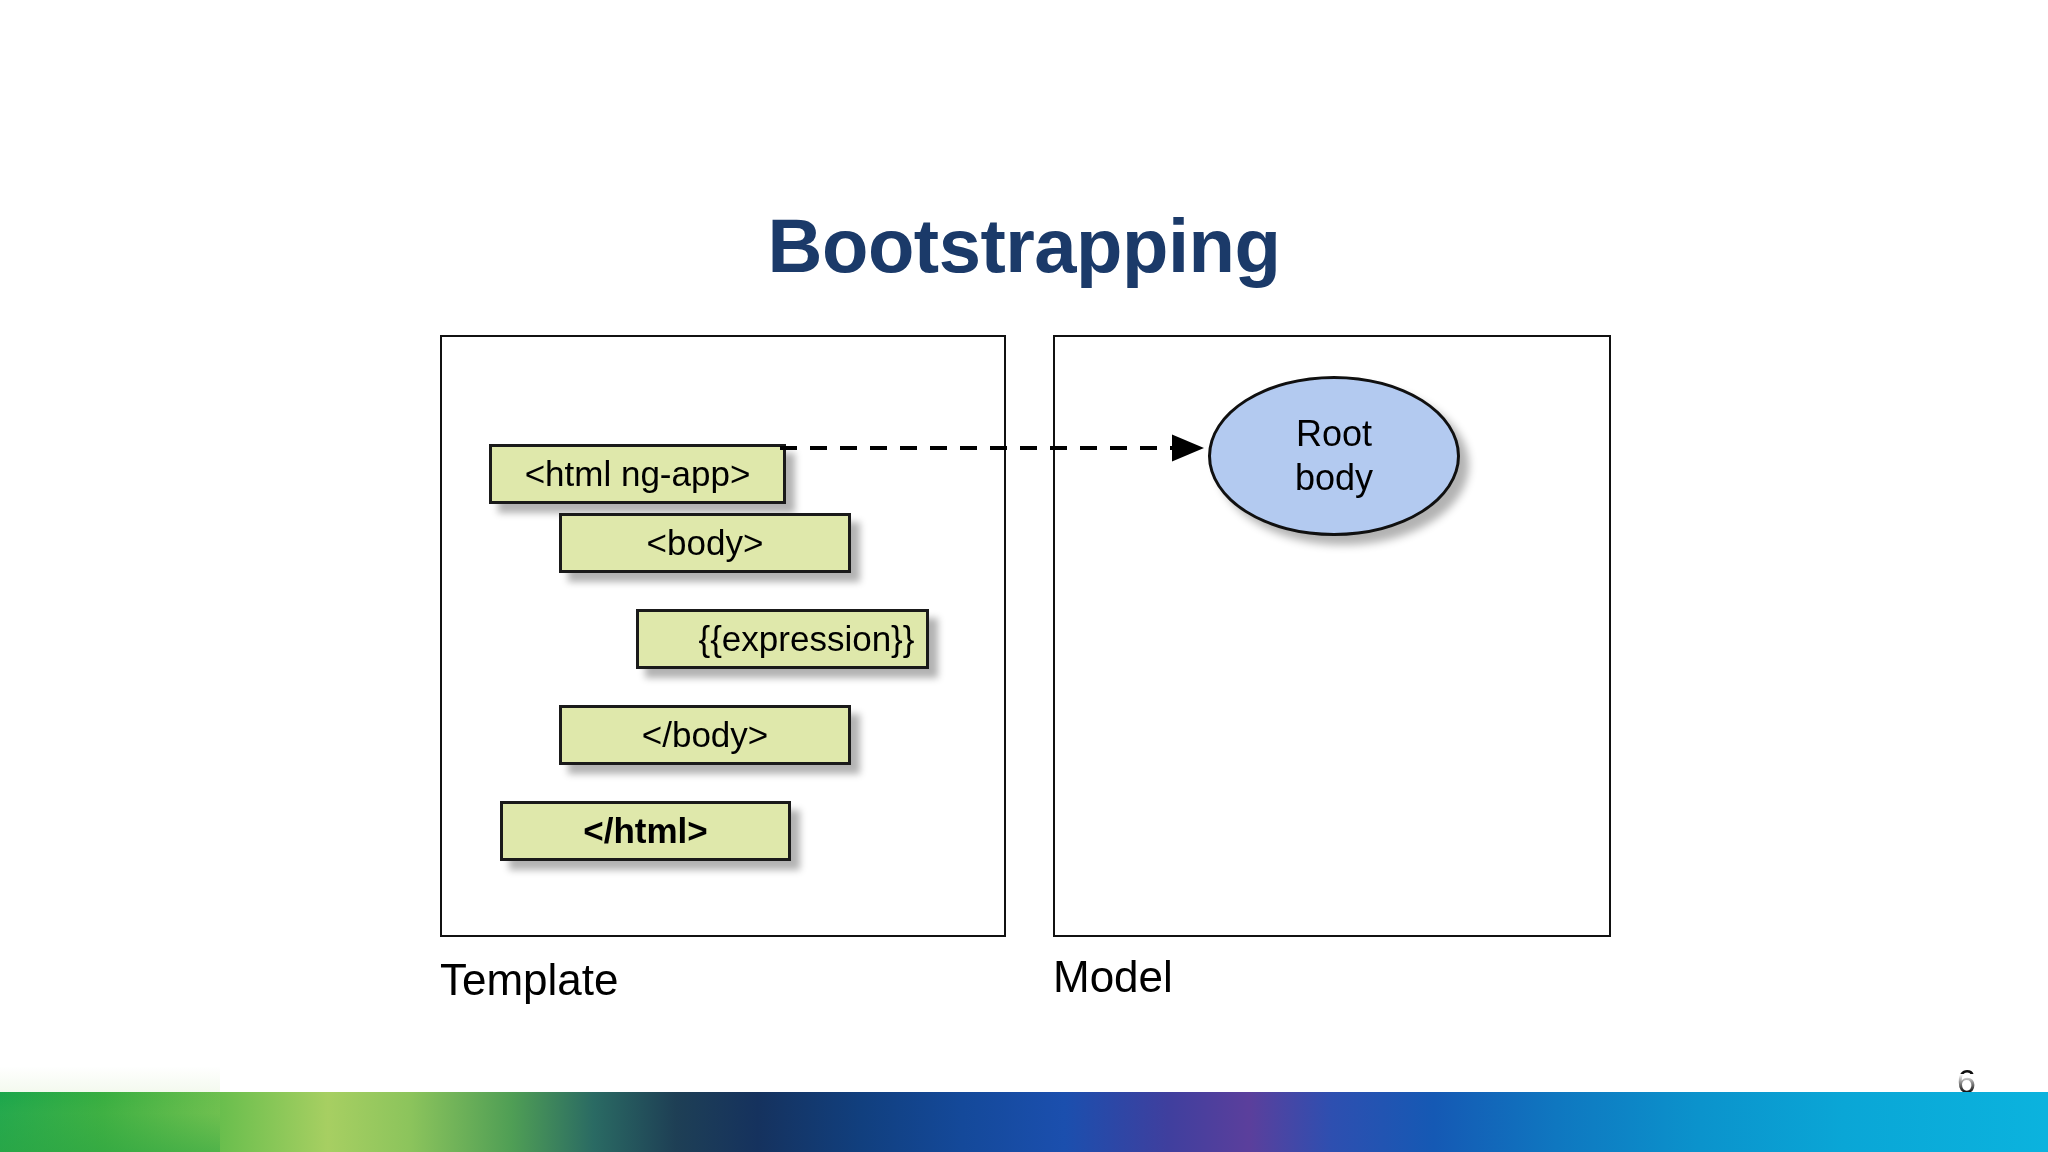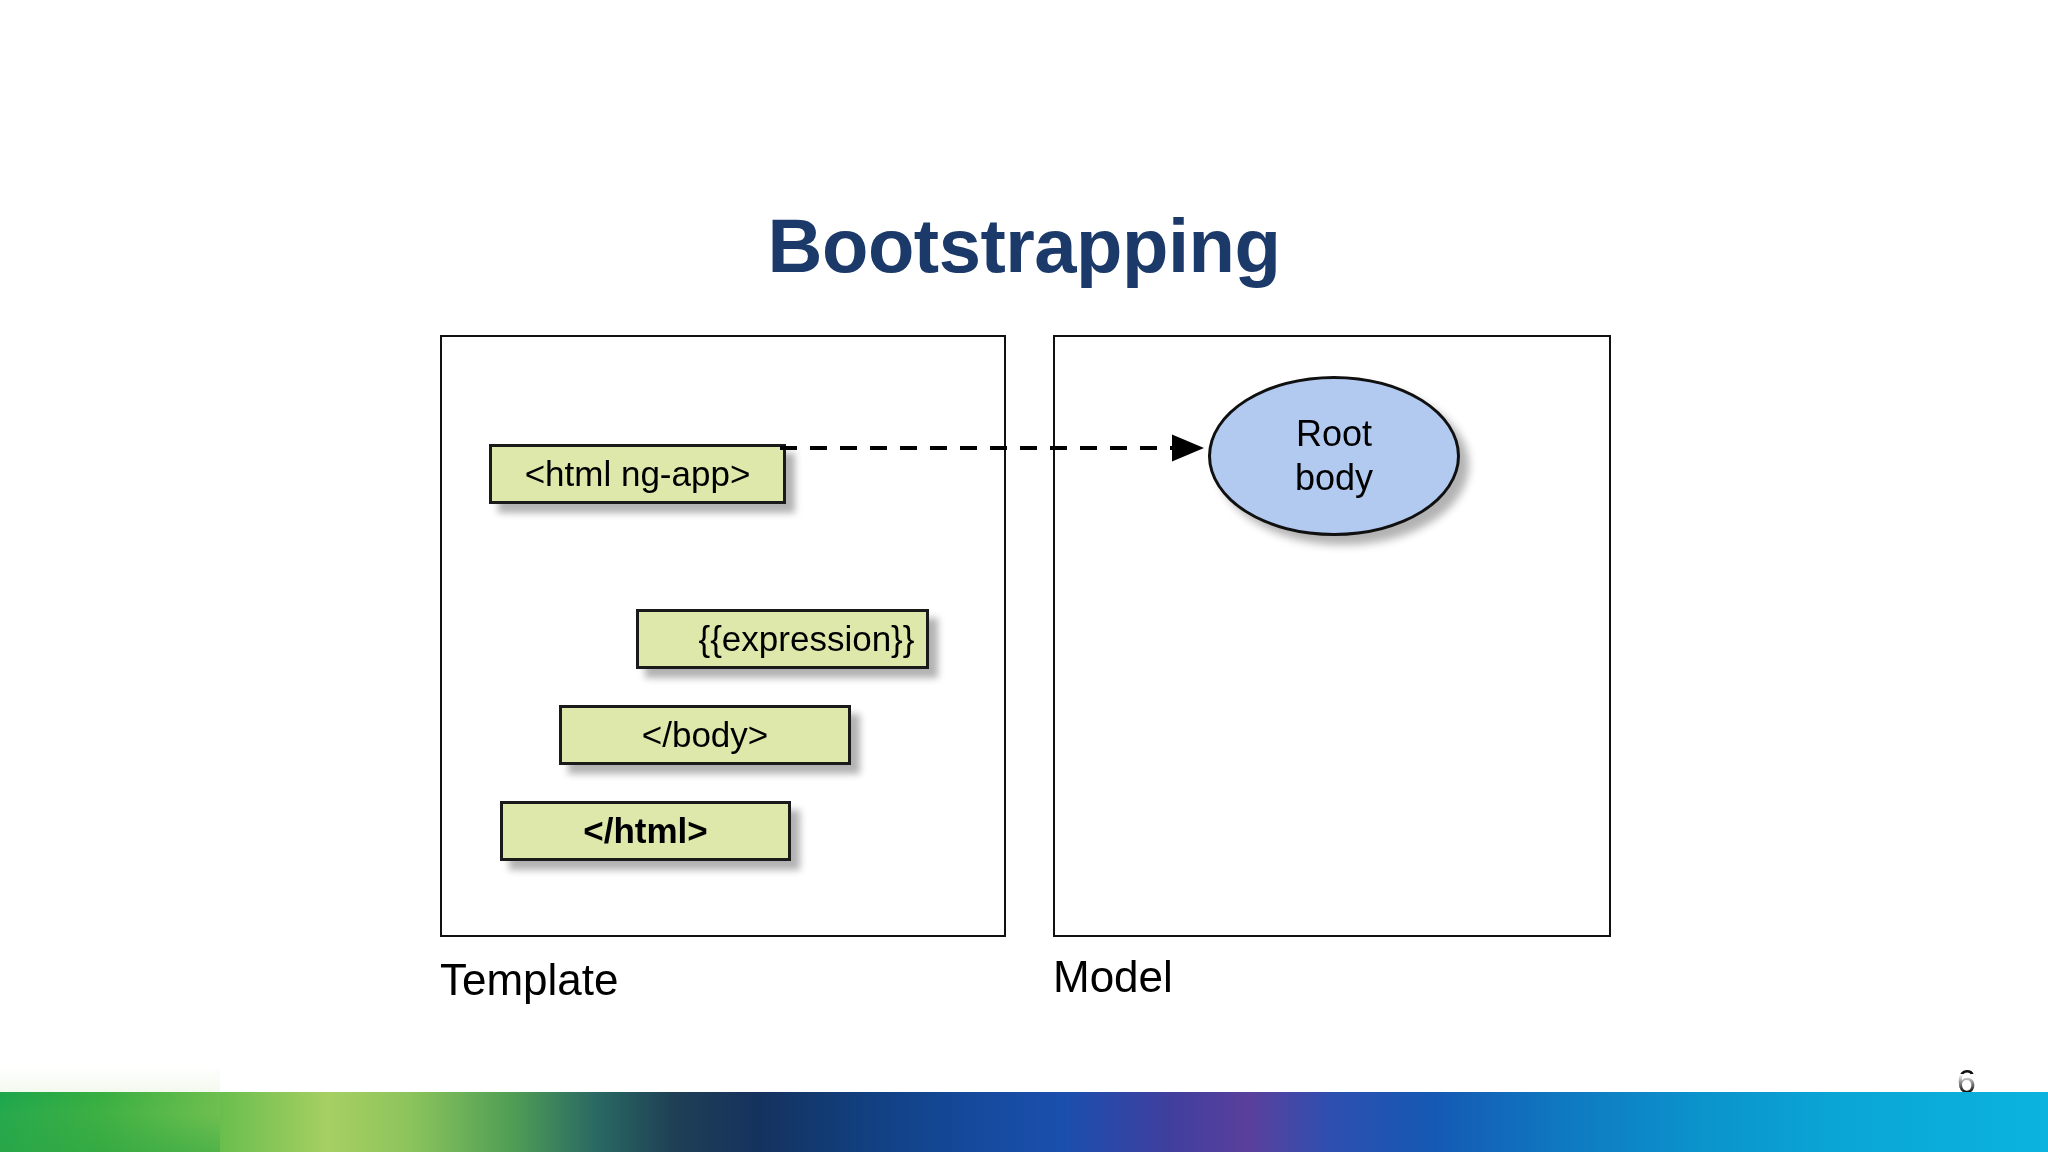--- a/index.html
+++ b/index.html
@@ -211,20 +211,21 @@
 <div class="slide">
 
   <div class="slide-title">Bootstrapping</div>
 
   <div class="panel panel-template"></div>
 
   <div class="panel panel-model"></div>
 
   <div class="code-box box-1">&lt;html ng-app&gt;</div>
 
+  <div class="code-box box-2">&lt;body&gt;</div>
 
   <div class="code-box box-3">{{expression}}</div>
 
   <div class="code-box box-4">&lt;/body&gt;</div>
 
   <div class="code-box box-5">&lt;/html&gt;</div>
 
   <div class="scope-ellipse">
     <span class="scope-line">Root</span>
     <span class="scope-line">body</span>

